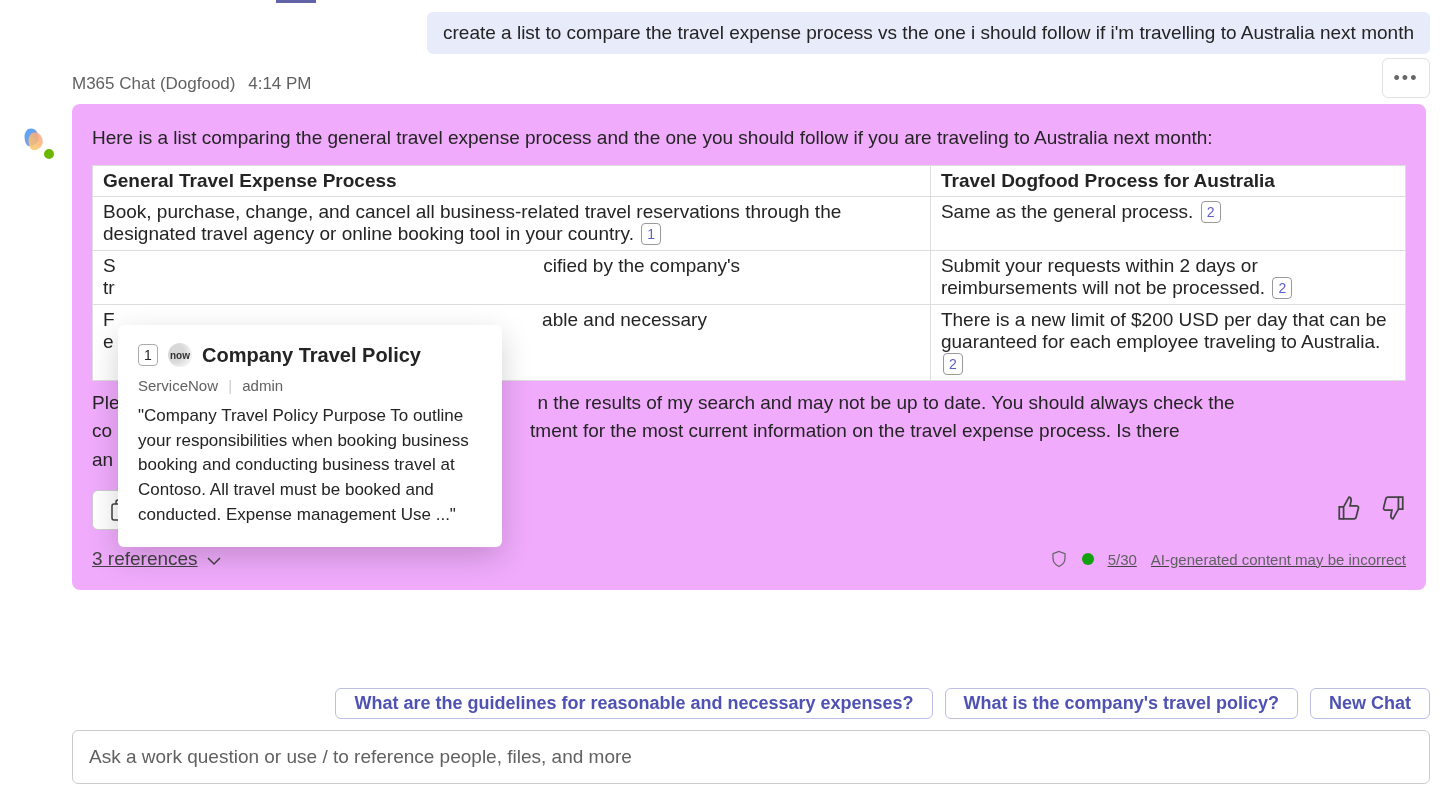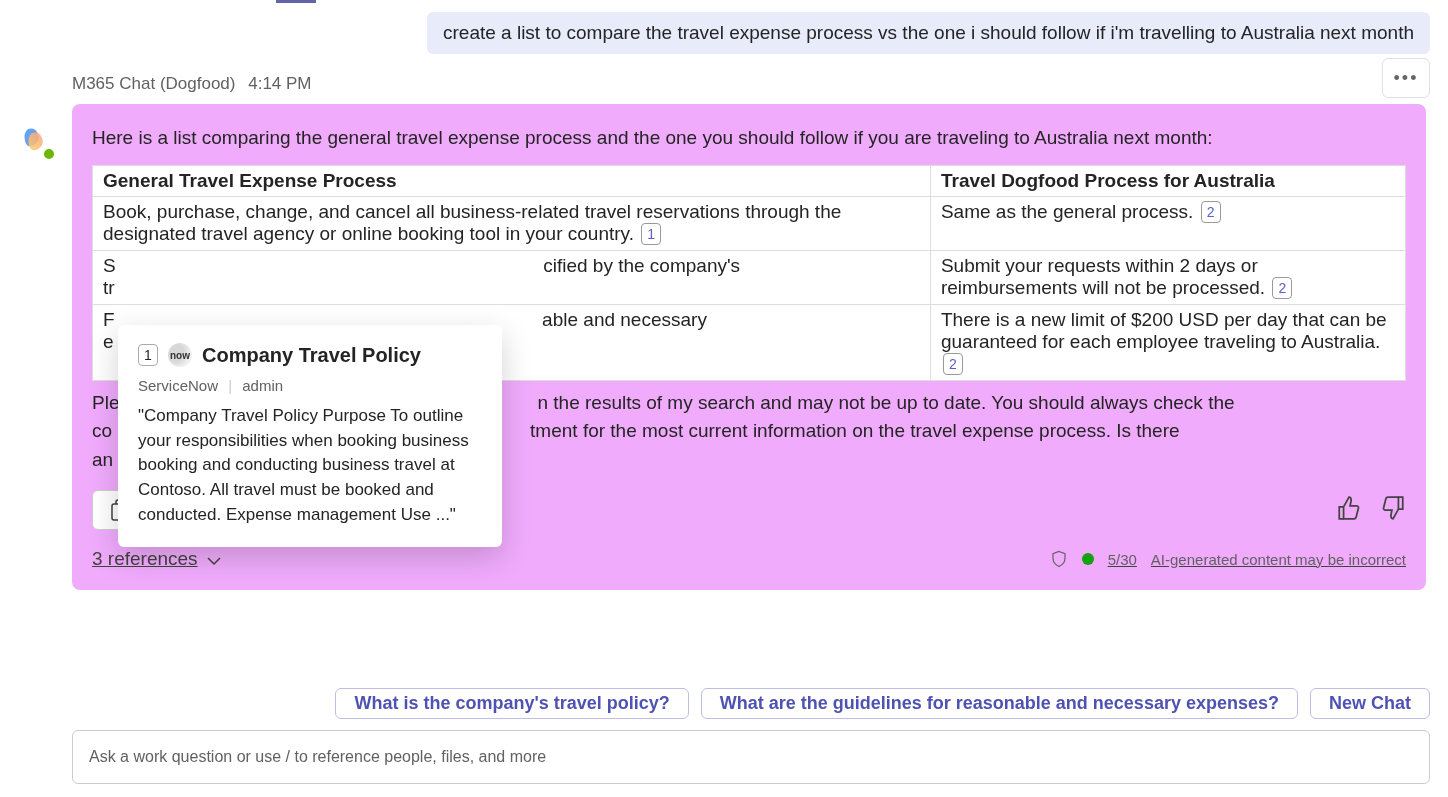--- a/index.html
+++ b/index.html
@@ -186,21 +186,21 @@
     display: flex;
     align-items: center;
     font-size: 19px;
     color: #616161;
   }
   .composer input {
     width: 100%;
     height: 100%;
     border: none;
     outline: none;
-    font-size: 16px;
+    font-size: 19px;
     color: #701a75;
   }
   .composer input::placeholder { color: #616161; }
   
   .popup {
     position: absolute;
     top: 325px; left: 118px;
     width: 384px;
     background: #fff;
     border-radius: 6px;
@@ -362,22 +362,22 @@
         <path d="M12 2l8 3v6c0 5-3.5 9-8 11-4.5-2-8-6-8-11V5l8-3z"></path>
       </svg>
       <span class="dot-green"></span>
       <span>5/30</span>
       <span>AI-generated content may be incorrect</span>
     </span>
   </div>
 </div>
 
 <div class="suggestions">
+  <button class="sugg">What are the guidelines for reasonable and necessary expenses?</button>
   <button class="sugg">What is the company's travel policy?</button>
-  <button class="sugg">What are the guidelines for reasonable and necessary expenses?</button>
   <button class="sugg">New Chat</button>
 </div>
 
 <div class="composer">
   <input type="text" placeholder="Ask a work question or use / to reference people, files, and more" style="">
 </div>
 
 <div class="popup">
   <div class="popup-head">
     <span class="popup-num">1</span>

